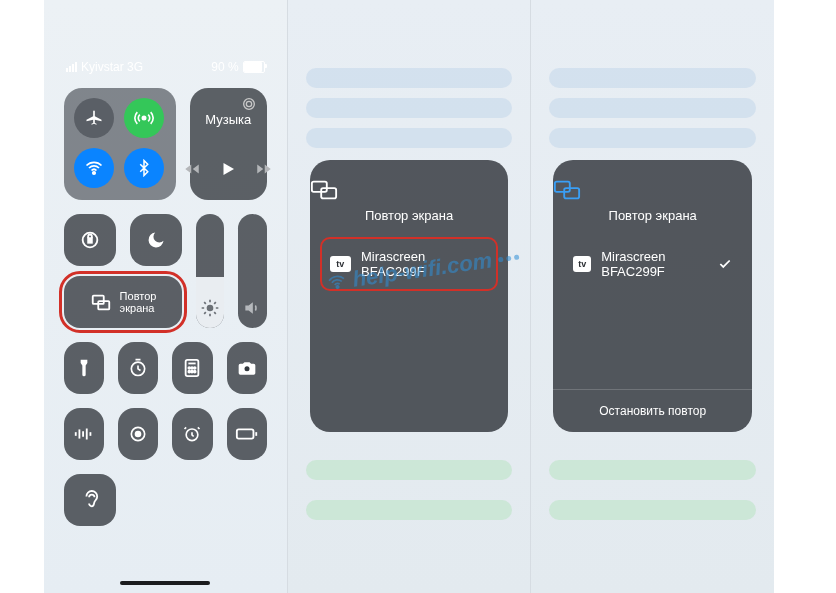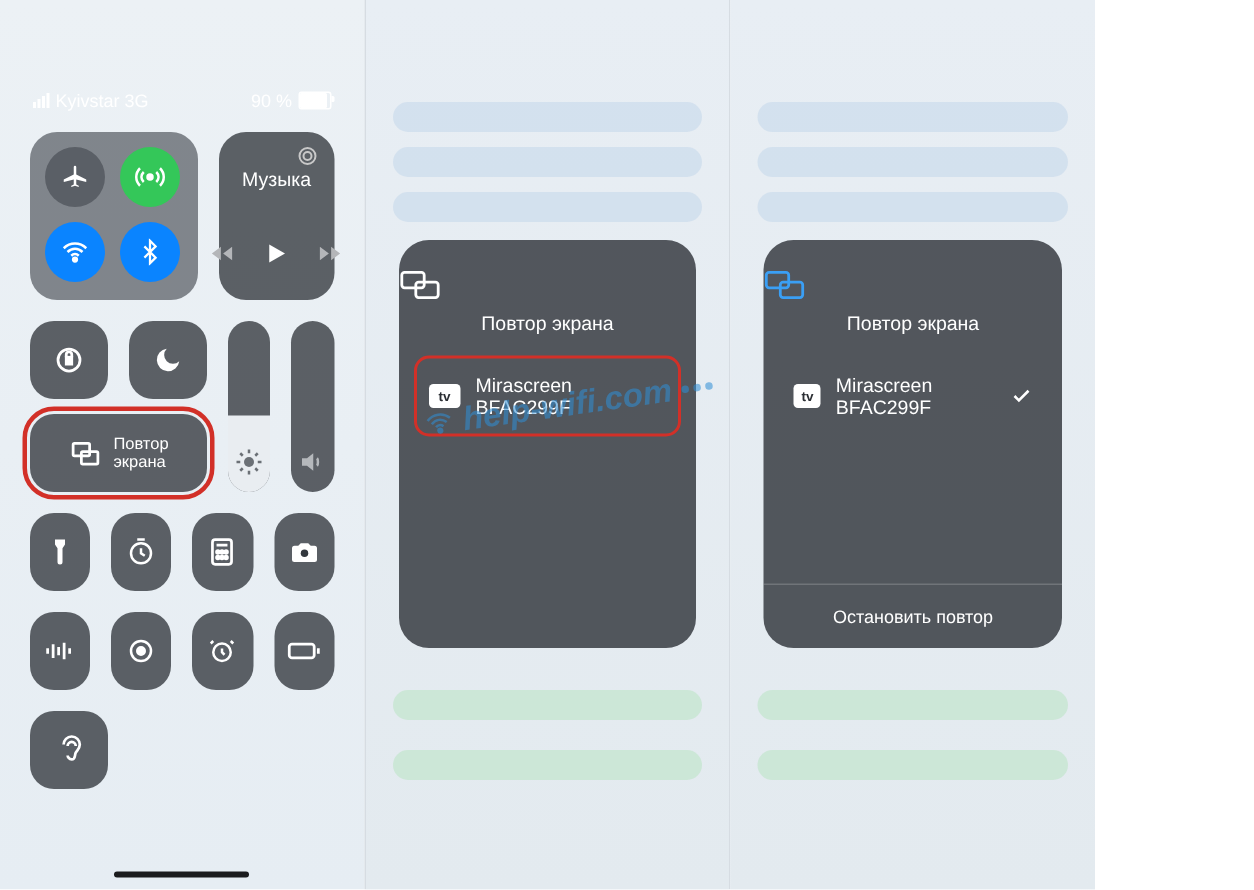--- a/index.html
+++ b/index.html
@@ -8,20 +8,21 @@
     width: 836px;
     height: 593px;
     font-family: -apple-system, "Helvetica Neue", Arial, sans-serif;
     overflow: hidden;
   }
   .stage {
     width: 730px;
     height: 593px;
     display: flex;
     position: relative;
+    margin-left: 44px;
   }
   .panel {
     flex: 1;
     position: relative;
     background: linear-gradient(#ecf1f5, #e6edf3);
     border-right: 1px solid #d6dce2;
   }
 
   
   .status-bar {

